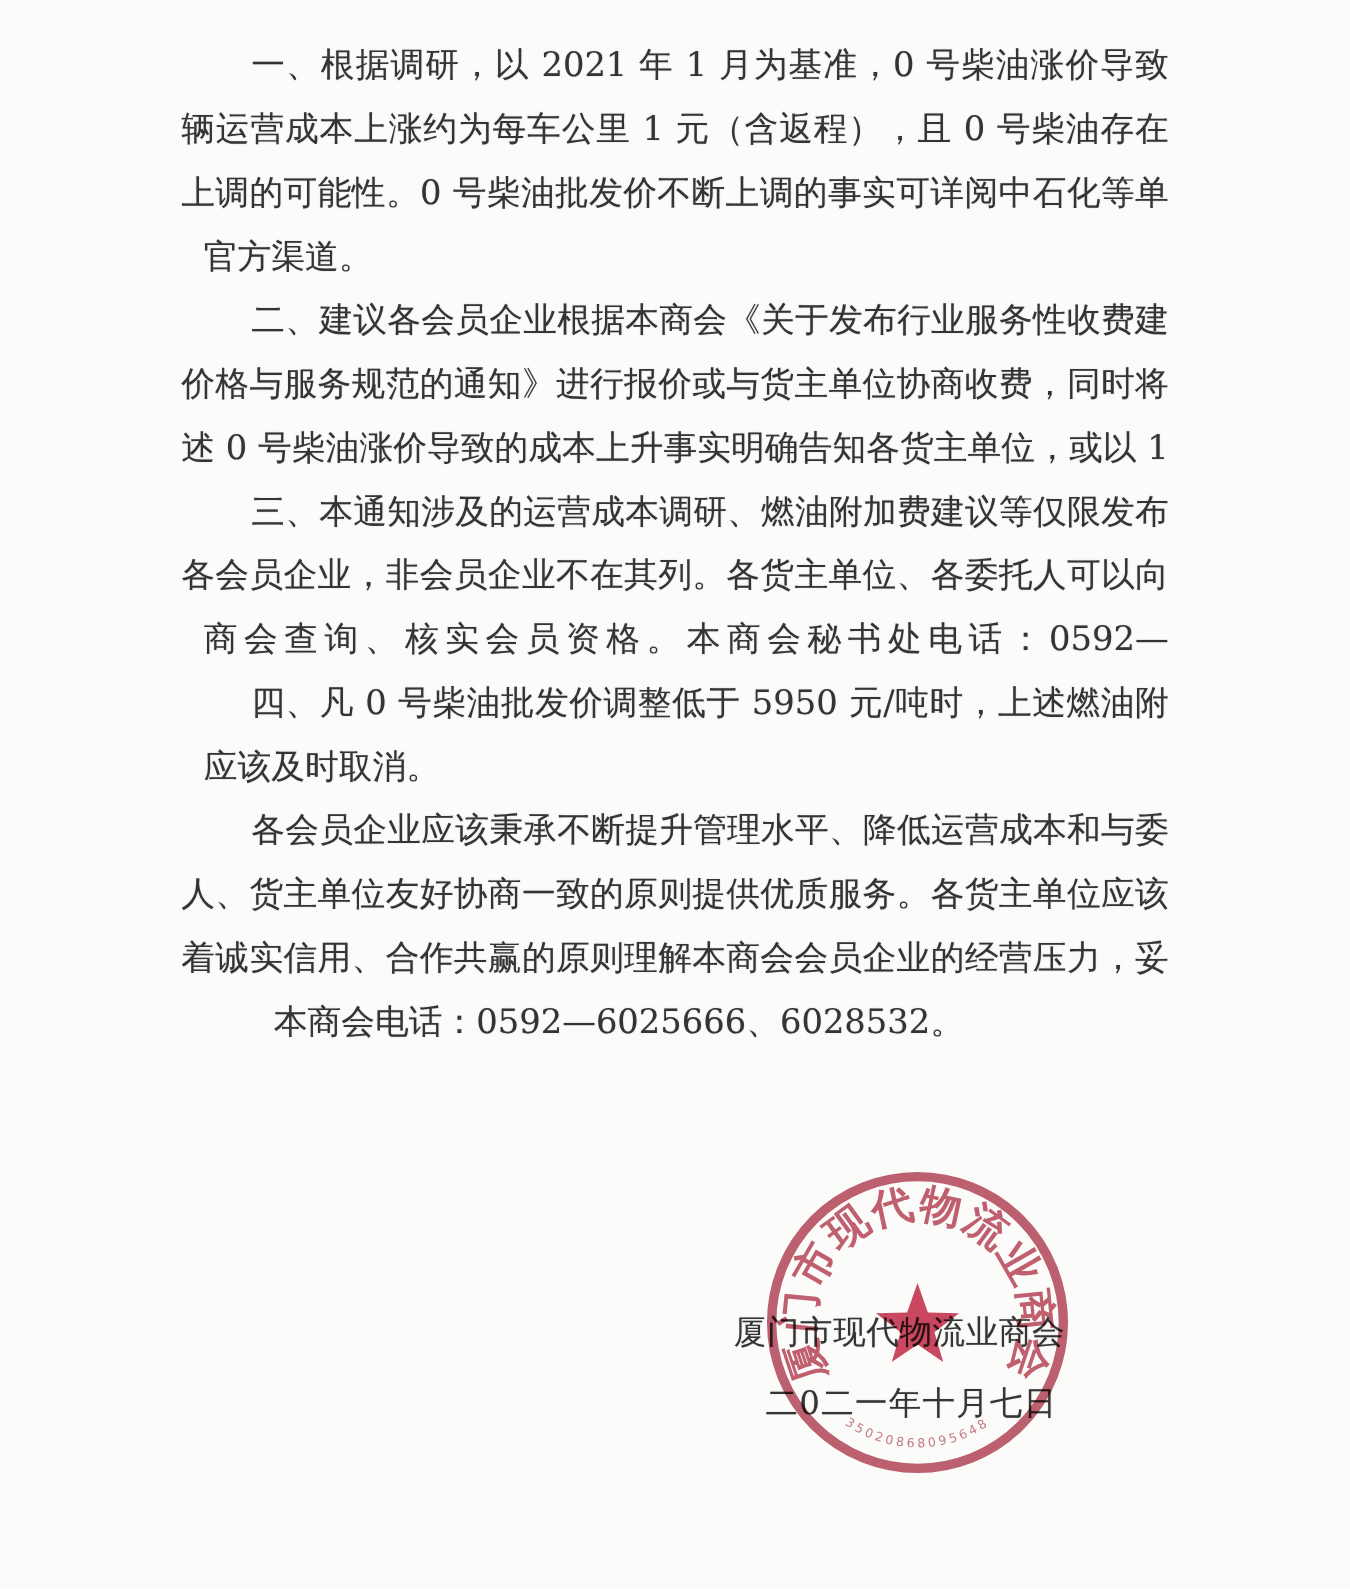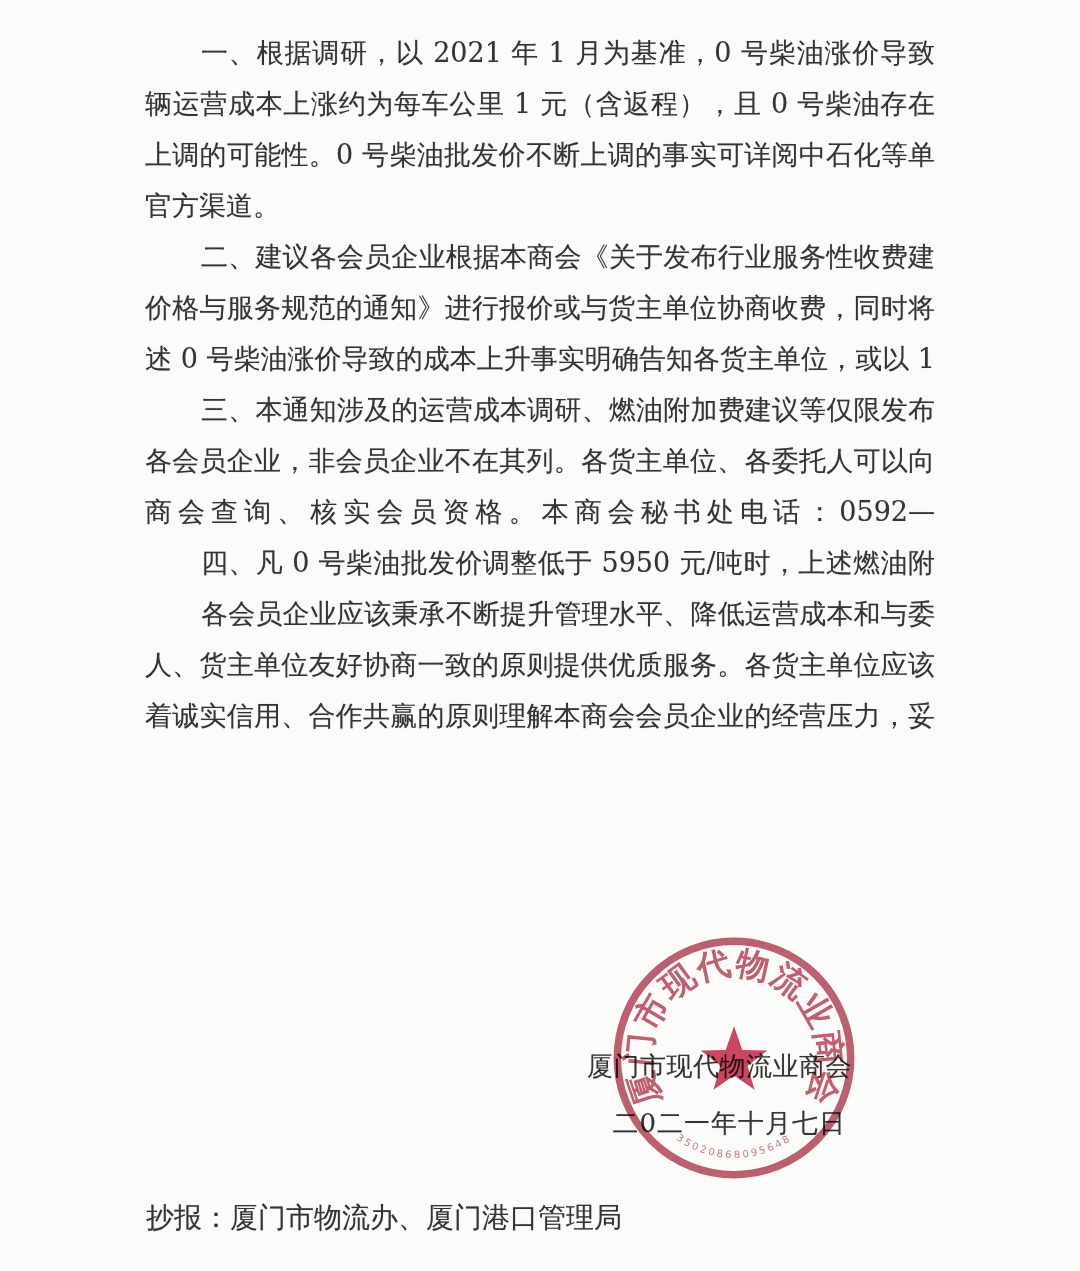--- a/index.html
+++ b/index.html
@@ -23,21 +23,21 @@
   .line {
     font-size: 27px;
     line-height: 51px;
     height: 51px;
     text-align: justify;
     text-align-last: justify;
     overflow: hidden;
     text-shadow: 0 0 1px rgba(60,60,60,0.35);
   }
   .line.first { text-indent: 56px; }
-  .line.last  { text-align-last: left; }
+  .line.last  { text-align-last: left; margin-left: 18px; }
 
   .sig-org {
     position: absolute;
     top: 1051px;
     right: 228px;
     font-size: 26px;
     line-height: 30px;
     letter-spacing: 0.5px;
     text-shadow: 0 0 1px rgba(60,60,60,0.35);
   }
@@ -96,25 +96,29 @@
         <div class="line">价格与服务规范的通知》进行报价或与货主单位协商收费，同时将上</div>
         <div class="line">述 0 号柴油涨价导致的成本上升事实明确告知各货主单位，或以 1 元</div>
       </div>
       <div class="paragraph">
         <div class="line first">三、本通知涉及的运营成本调研、燃油附加费建议等仅限发布给</div>
         <div class="line">各会员企业，非会员企业不在其列。各货主单位、各委托人可以向本</div>
         <div class="line last">商会查询、核实会员资格。本商会秘书处电话：0592—6025666。</div>
       </div>
       <div class="paragraph">
         <div class="line first">四、凡 0 号柴油批发价调整低于 5950 元/吨时，上述燃油附加费</div>
+        <div class="line last">应该及时取消。</div>
       </div>
       <div class="paragraph">
         <div class="line first">各会员企业应该秉承不断提升管理水平、降低运营成本和与委托</div>
         <div class="line">人、货主单位友好协商一致的原则提供优质服务。各货主单位应该本</div>
         <div class="line">着诚实信用、合作共赢的原则理解本商会会员企业的经营压力，妥善</div>
+      </div>
+      <div class="paragraph">
+        <div class="line first last">本商会电话：0592—6025666、6028532。</div>
       </div>
     </div>
 
   <div class="sig-org">厦门市现代物流业商会</div>
   <div class="sig-date">二0二一年十月七日</div>
 
   <svg class="seal" width="250" height="250" viewBox="0 0 300 300" aria-hidden="true">
     <defs>
       <path id="seal-arc-top" d="M 59.4 192.3 A 100 100 0 1 1 240.6 192.3" fill="none"></path>
       <path id="seal-arc-bottom" d="M 58.1 227.1 A 120 120 0 0 0 241.9 227.1" fill="none"></path>
@@ -122,15 +126,14 @@
     <circle cx="150" cy="150" r="140" fill="none" stroke-width="9" stroke="#b64a5c"></circle>
     <path d="M150,112 L160,140.3 L189.9,141 L166.2,159.3 L174.7,188 L150,171 L125.3,188 L133.8,159.3 L110.1,141 L140,140.3 Z" fill="#c62f4b"></path>
     <text class="seal-ring-text" text-anchor="middle" fill="#bb4a5c">
       <textPath href="#seal-arc-top" startOffset="50%">厦门市现代物流业商会</textPath>
     </text>
     <text class="seal-code" text-anchor="middle" fill="#c06a78">
       <textPath href="#seal-arc-bottom" startOffset="50%">35020868095648</textPath>
     </text>
   </svg>
 
-  <div class="cc-line">抄报：厦门市物流办、厦门港口管理局</div>
 
 </div>
 
 </body></html>

